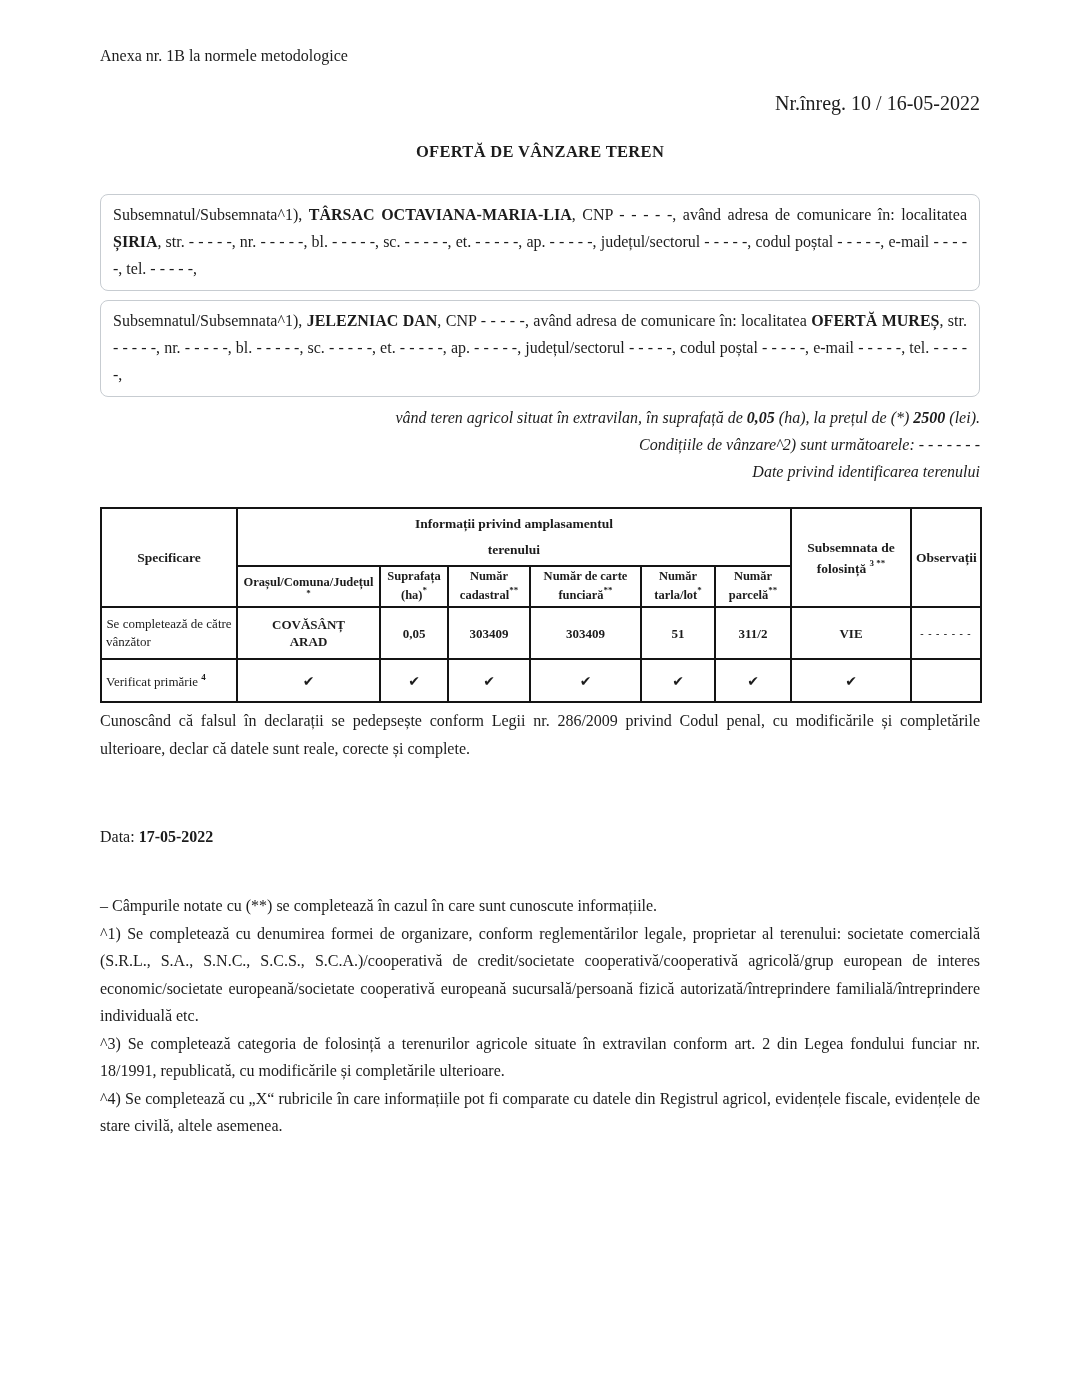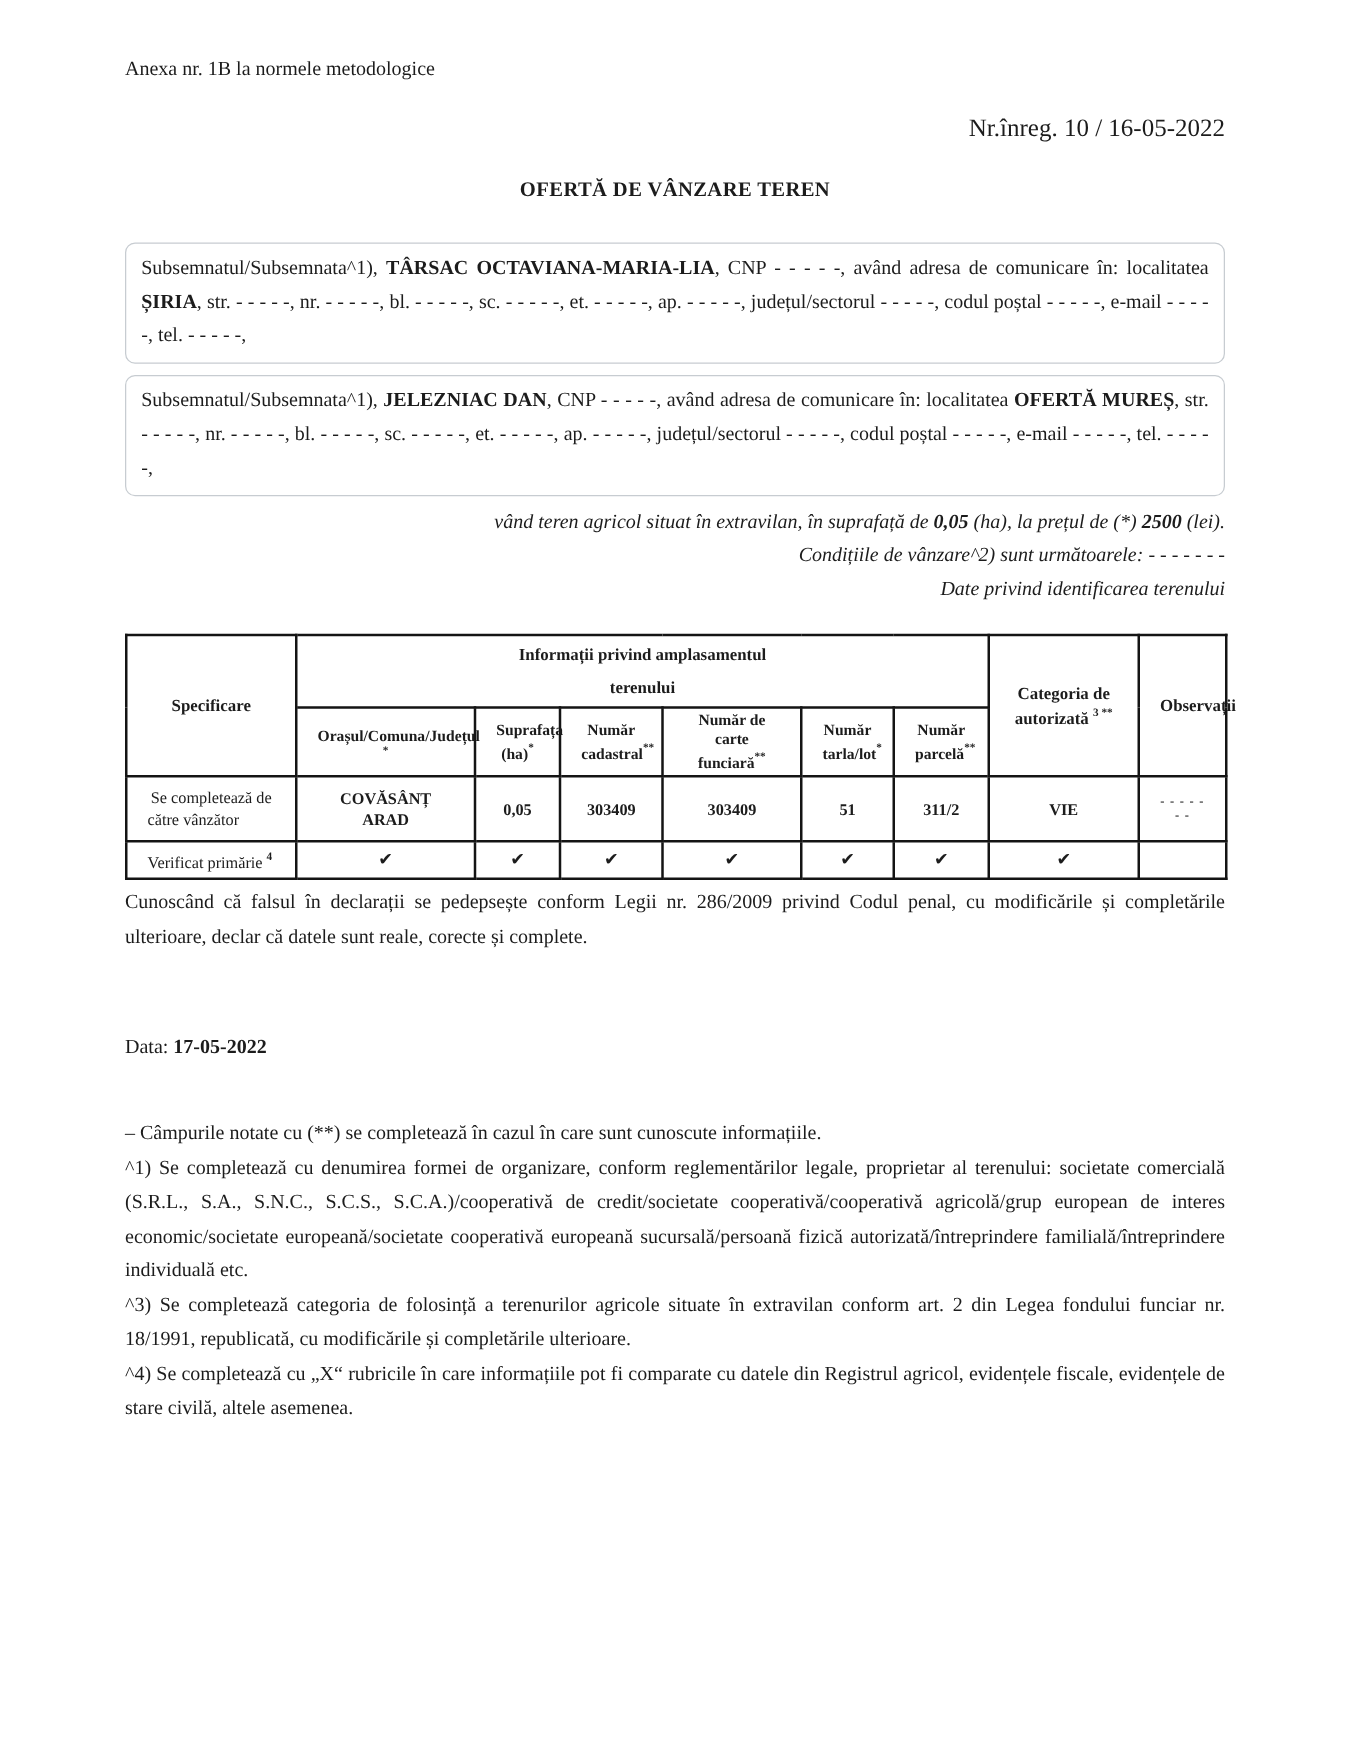--- a/index.html
+++ b/index.html
@@ -28,37 +28,37 @@
   .sale-para { margin-top: 7px; font-size: 16px; line-height: 27px; }
   .sale-para div { text-align: right; font-style: italic; }
 
   table.land {
     margin-top: 22px; width: 880px;
     border-collapse: collapse; table-layout: fixed;
   }
   table.land th, table.land td {
     border: 2px solid #141414;
     vertical-align: middle; text-align: center;
-    padding: 2px 16px;
+    padding: 2px 4px;
   }
   th.group-head { font-size: 13.5px; font-weight: bold; height: 54px; }
   th.group-head .gl { line-height: 26px; }
   th.spec { font-size: 13.5px; font-weight: bold; }
   th.colname { font-size: 12.5px; font-weight: bold; height: 41px; line-height: 15px; }
   th.categoria { font-size: 13.5px; font-weight: bold; line-height: 17px; }
   th.observatii { font-size: 13.5px; font-weight: bold; }
   sup { font-size: 9px; position: relative; top: -1px; font-weight: bold; }
   .sup-line { display: block; line-height: 8px; }
   td.row-label {
     font-size: 13px; text-align: justify; text-align-last: left;
     padding: 4px 7px; line-height: 18px;
   }
   td.value { font-size: 13px; font-weight: bold; height: 52px; line-height: 17px; }
   td.dashes { font-size: 10px; font-weight: bold; letter-spacing: 1px; }
-  tr.verif td { height: 30px; }
+  tr.verif td { height: 43px; }
   td.check {
     font-family: "DejaVu Sans", sans-serif;
     font-size: 14px; font-weight: bold;
   }
 
   .declaration { margin-top: 4px; font-size: 16px; line-height: 27.5px; text-align: justify; text-align-last: left; }
   .date-line { margin-top: 66px; font-size: 16px; }
   .notes { margin-top: 46px; }
   .notes p { font-size: 16px; line-height: 27.5px; text-align: justify; text-align-last: left; }
   .note-label { font-weight: bold; font-style: italic; }
@@ -102,21 +102,21 @@
         <col style="width:70px">
     </colgroup>
     <tbody>
         <tr>
       <th class="spec" rowspan="2">Specificare</th>
       <th class="group-head" colspan="6">
         <div class="gl">Informații privind amplasamentul</div>
         <div class="gl">terenului</div>
       </th>
       <th class="categoria" rowspan="2">
-        <span>Categoria de autorizată</span> <sup>3 **</sup>
+        <span>Subsemnata de folosință</span> <sup>3 **</sup>
       </th>
       <th class="observatii" rowspan="2">Observații</th>
     </tr>
     <tr>
       <th class="colname">
         <span>Orașul/Comuna/Județul</span>
         <sup class="sup-line">*</sup>
       </th>
       <th class="colname">
         <span>Suprafața (ha)</span><sup>*</sup>

